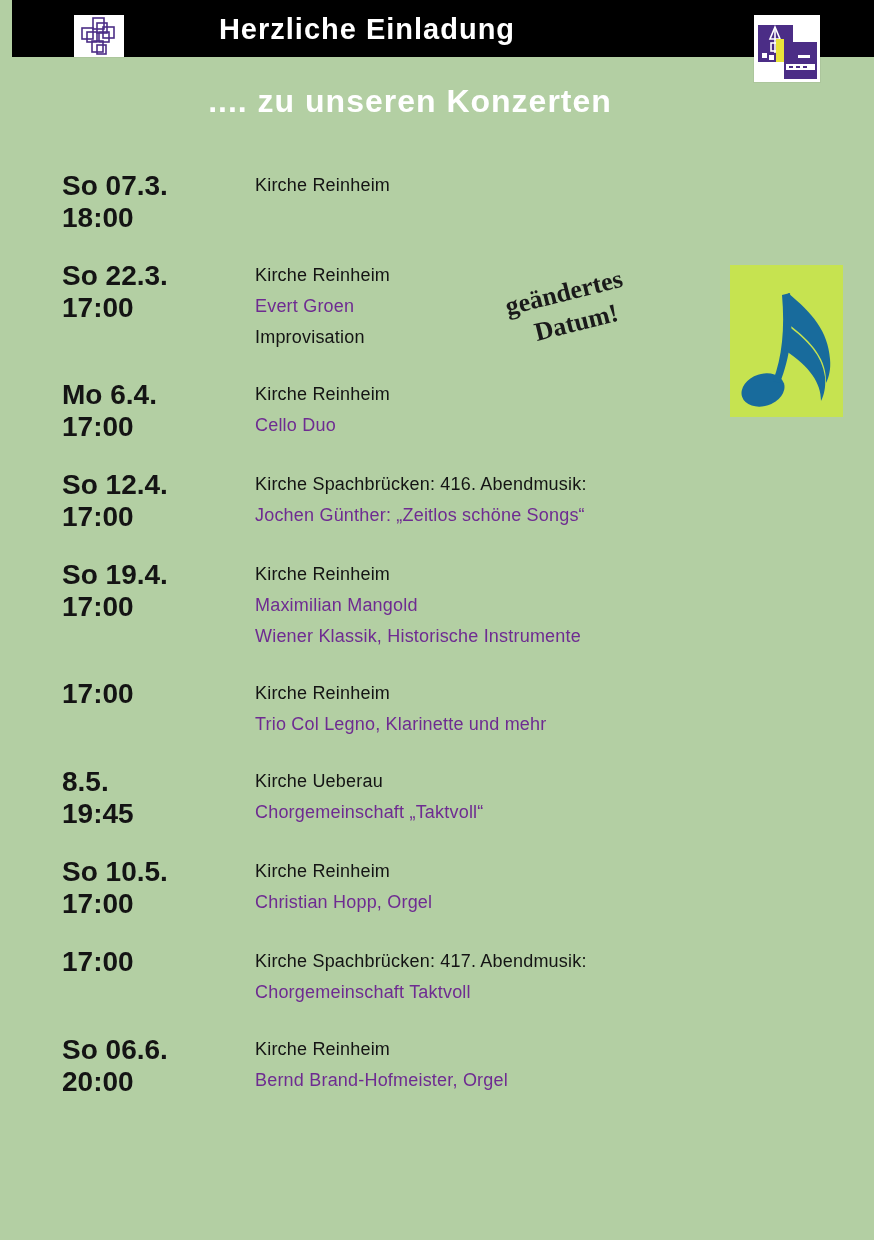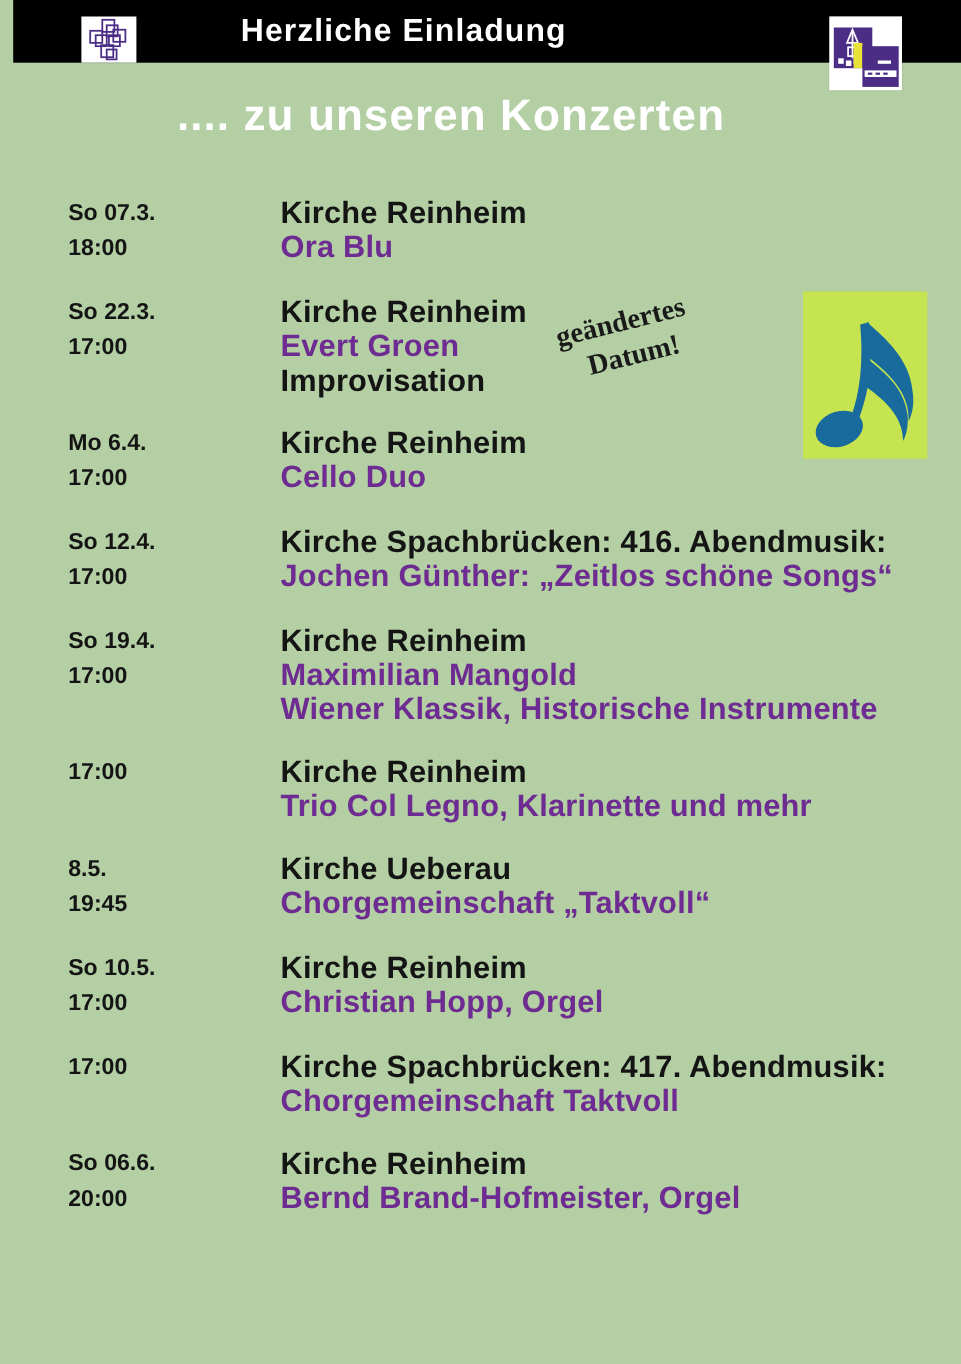--- a/index.html
+++ b/index.html
@@ -33,42 +33,42 @@
   }
   .logo-left{left:62px;top:15px;width:50px;height:42px;z-index:5;}
   .logo-right{left:742px;top:15px;width:66px;height:67px;z-index:5;}
   .logo-box svg{display:block;width:100%;height:100%;}
   
   .main-title{
     margin:26px 0 0 0;
     width:820px;
     text-align:center;
     color:#ffffff;
-    font-size:40px;font-weight:700;
+    font-size:32px;font-weight:700;
     letter-spacing:1px;
   }
   
   .concert-list{
     margin:50px 0 0 62px;
     width:780px;
   }
   .row{
     display:flex;
     margin-bottom:26px;
   }
   .when{
     width:193px;
     flex:0 0 193px;
     color:#141414;
-    font-size:21px;font-weight:700;
+    font-size:28px;font-weight:700;
     line-height:32px;
   }
   .what{
     flex:1;
-    font-size:28px;font-weight:700;
+    font-size:18px;font-weight:400;
     line-height:31px;
     color:#141414;
     letter-spacing:0.2px;
   }
   .what .purple{color:#6e2b91;}
   
   .note-box{
     position:absolute;
     left:730px;top:265px;
     width:113px;height:152px;
@@ -139,21 +139,20 @@
 <h2 class="main-title">.... zu unseren Konzerten</h2>
 
 <div class="concert-list">
   <div class="row">
     <div class="when">
       <div class="date">So 07.3.</div>
       <div class="time">18:00</div>
     </div>
     <div class="what">
         <div class="line">Kirche Reinheim</div>
-        <div class="line purple">Ora Blu</div>
       </div>
   </div>
 
   <div class="row">
     <div class="when">
       <div class="date">So 22.3.</div>
       <div class="time">17:00</div>
     </div>
     <div class="what">
         <div class="line">Kirche Reinheim</div>

